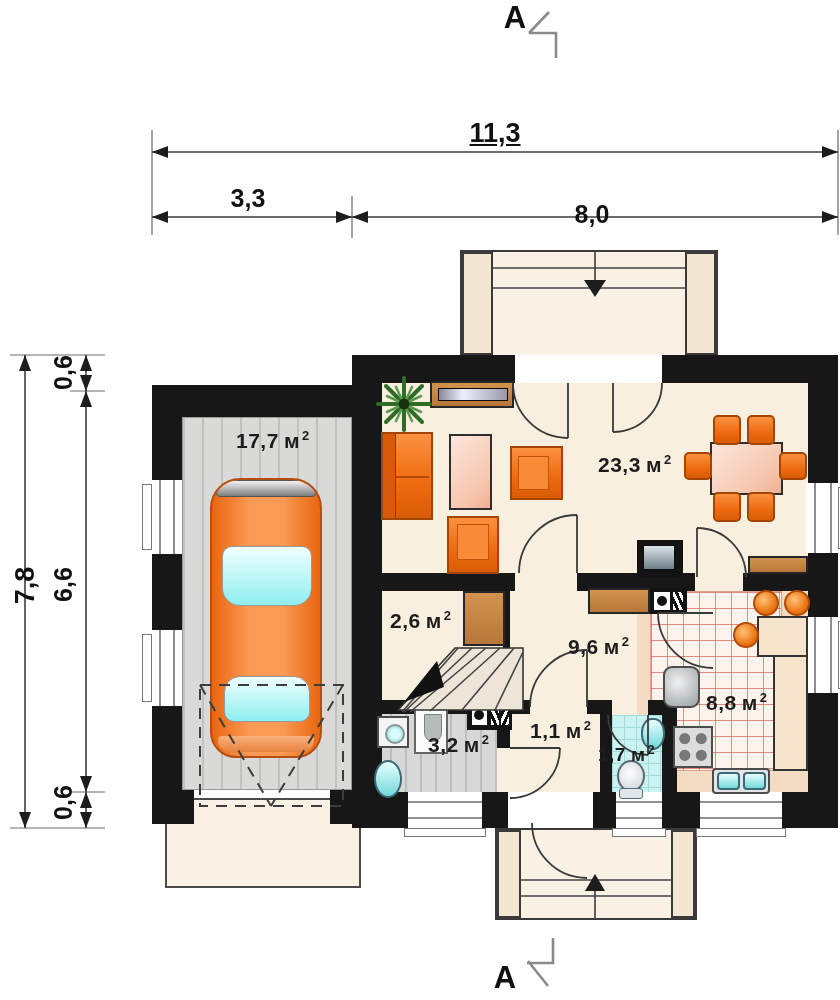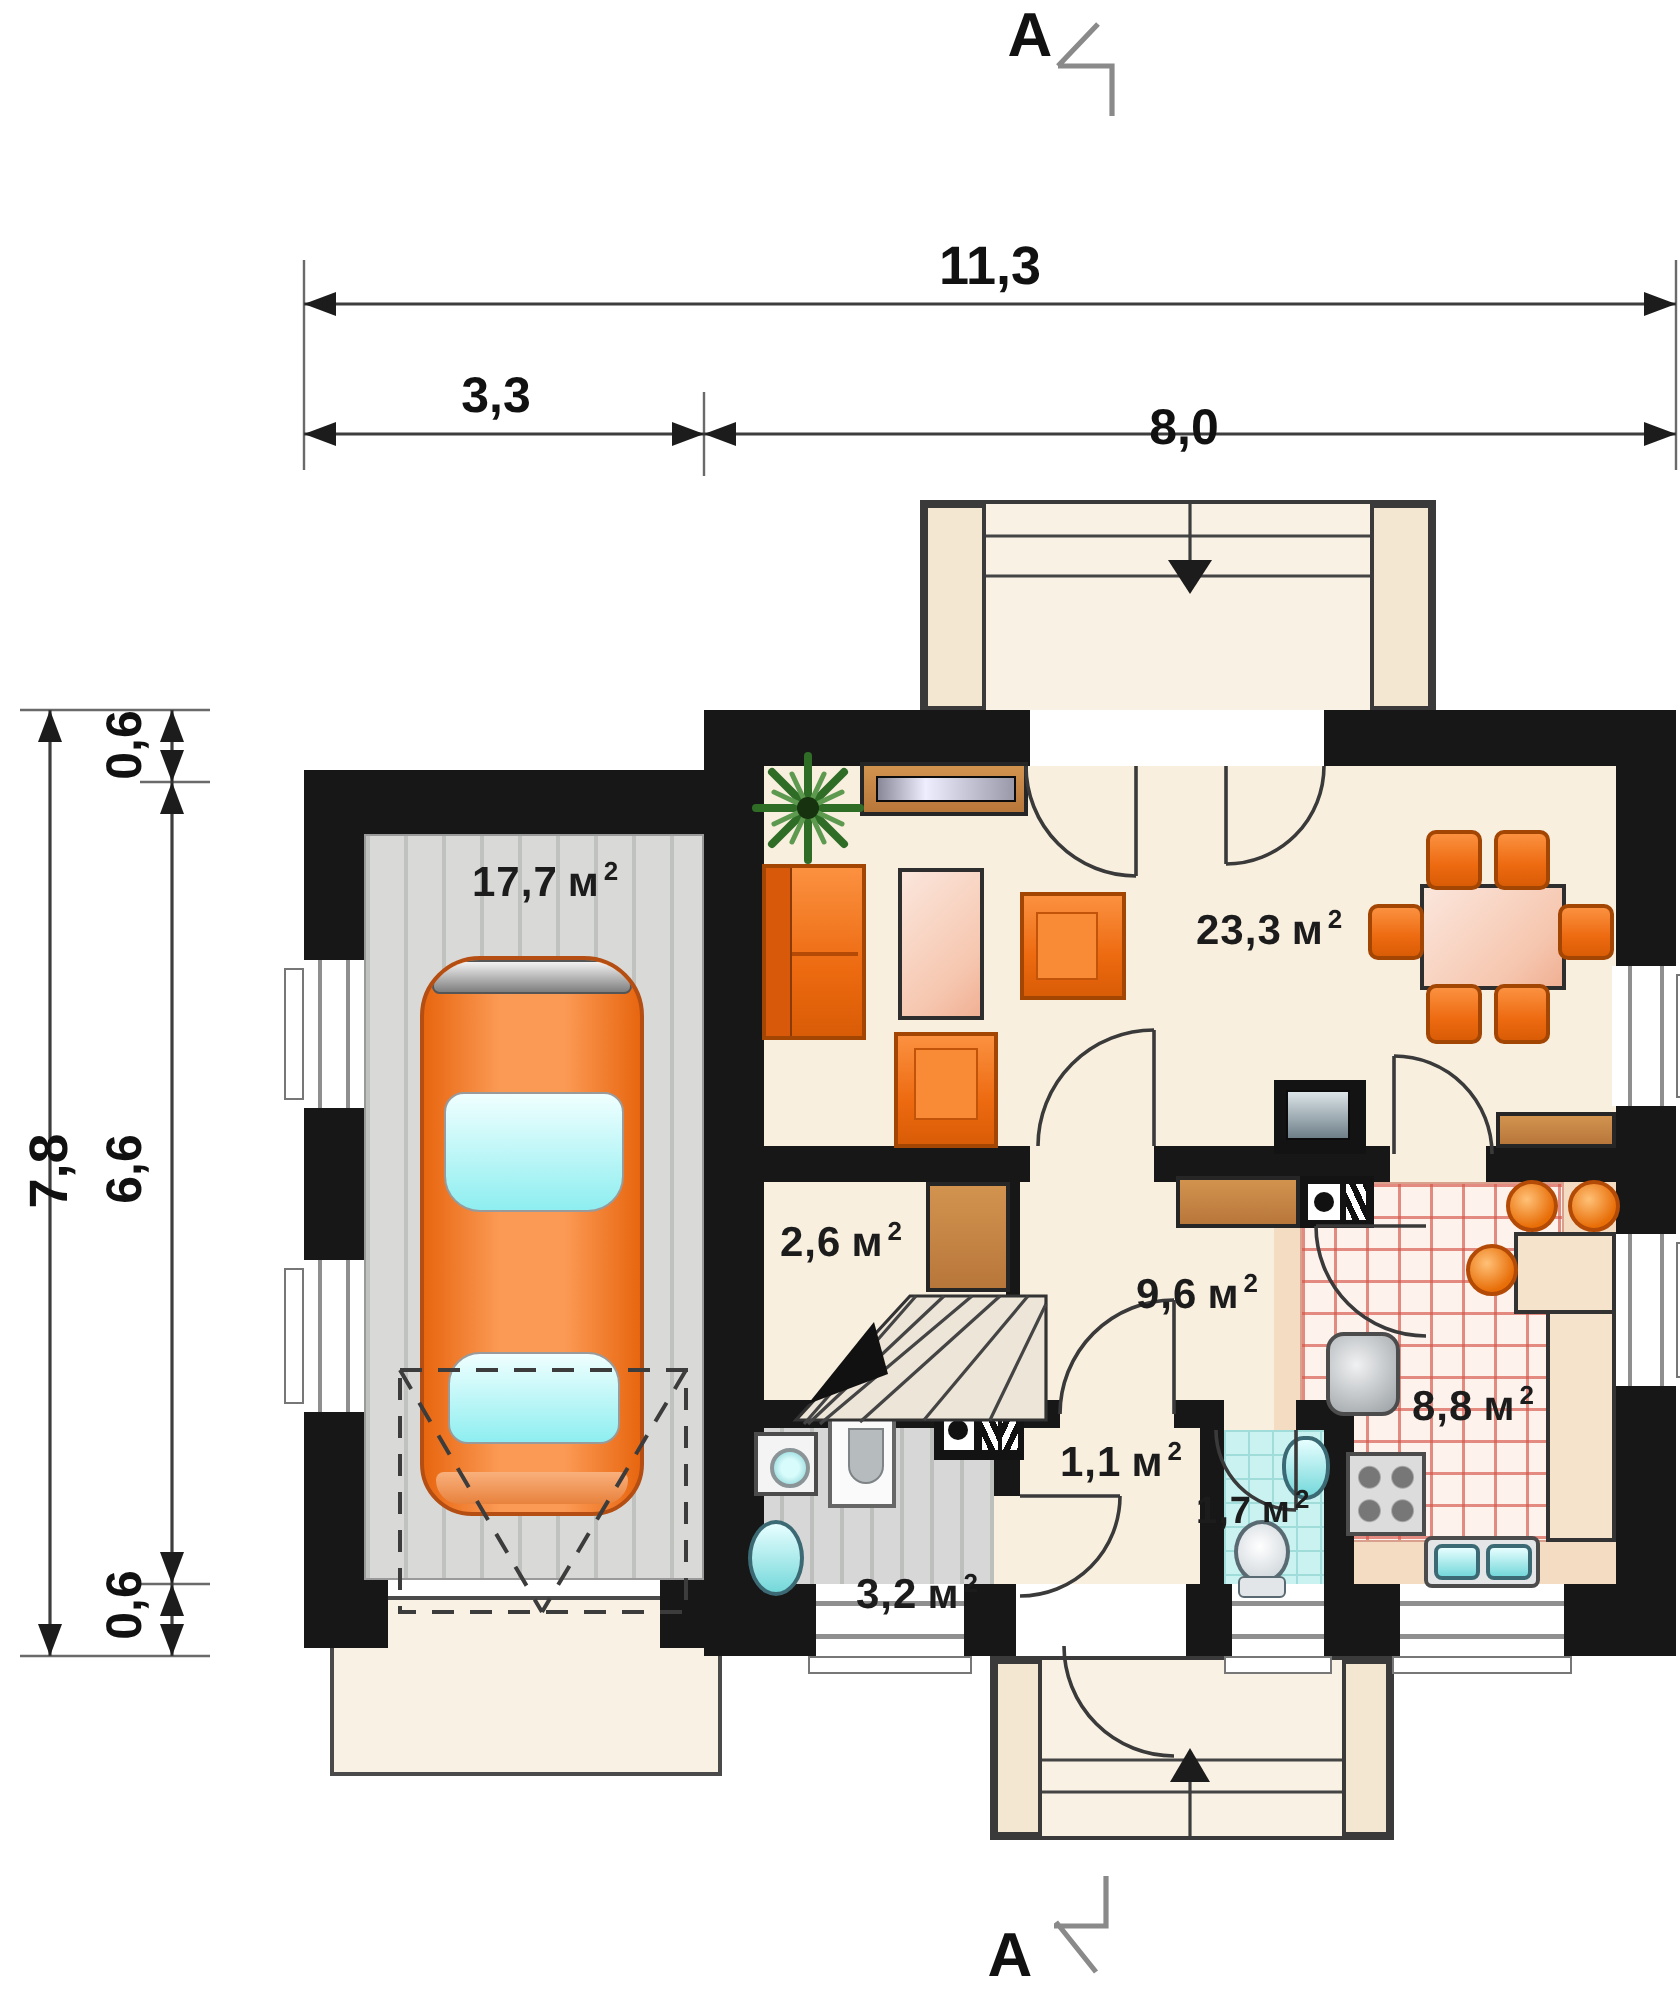--- a/index.html
+++ b/index.html
@@ -330,21 +330,21 @@
     <g>
       <path class="step" d="M521,880 H671 M521,896 H671"></path>
       <polygon class="arr" points="595,874 585,891 605,891"></polygon>
       <line class="thin" x1="595" y1="891" x2="595" y2="918"></line>
     </g>
   </svg>
 
   <div class="abs amark" style="left:492px;top:0px;width:46px;">A</div>
   <div class="abs amark" style="left:482px;top:960px;width:46px;">A</div>
 
-  <div class="abs dlabel big" style="left:452px;top:118px;width:86px;">11,3</div>
+  <div class="abs dlabel big" style="left:452px;top:118px;width:86px;text-decoration:underline;">11,3</div>
   <div class="abs dlabel" style="left:213px;top:184px;width:70px;">3,3</div>
   <div class="abs dlabel" style="left:557px;top:200px;width:70px;">8,0</div>
   <div class="abs dlabel big vrot" style="left:-10px;top:570px;width:70px;">7,8</div>
   <div class="abs dlabel vrot" style="left:28px;top:358px;width:70px;">0,6</div>
   <div class="abs dlabel vrot" style="left:28px;top:570px;width:70px;">6,6</div>
   <div class="abs dlabel vrot" style="left:28px;top:788px;width:70px;">0,6</div>
 
   <div class="abs rlabel" style="left:236px;top:428px;">
     <span>17,7</span><span class="un">м</span><sup>2</sup>
   </div>
@@ -353,21 +353,21 @@
   </div>
   <div class="abs rlabel" style="left:390px;top:608px;">
     <span>2,6</span><span class="un">м</span><sup>2</sup>
   </div>
   <div class="abs rlabel" style="left:568px;top:634px;">
     <span>9,6</span><span class="un">м</span><sup>2</sup>
   </div>
   <div class="abs rlabel" style="left:530px;top:718px;">
     <span>1,1</span><span class="un">м</span><sup>2</sup>
   </div>
-  <div class="abs rlabel" style="left:428px;top:784px;">
+  <div class="abs rlabel" style="left:428px;top:732px;">
     <span>3,2</span><span class="un">м</span><sup>2</sup>
   </div>
   <div class="abs rlabel" style="left:598px;top:742px;font-size:19px;">
     <span>1,7</span><span class="un">м</span><sup>2</sup>
   </div>
   <div class="abs rlabel" style="left:706px;top:690px;">
     <span>8,8</span><span class="un">м</span><sup>2</sup>
   </div>
 
 </div>

